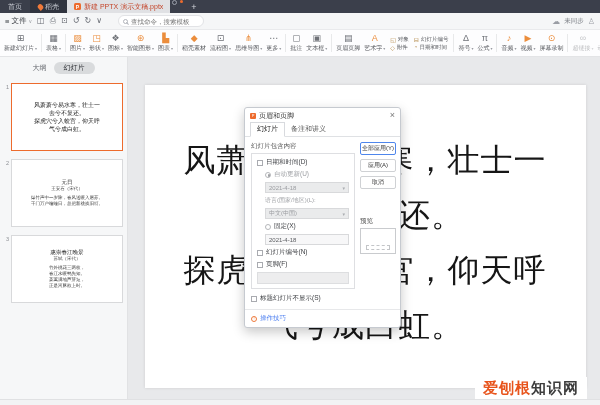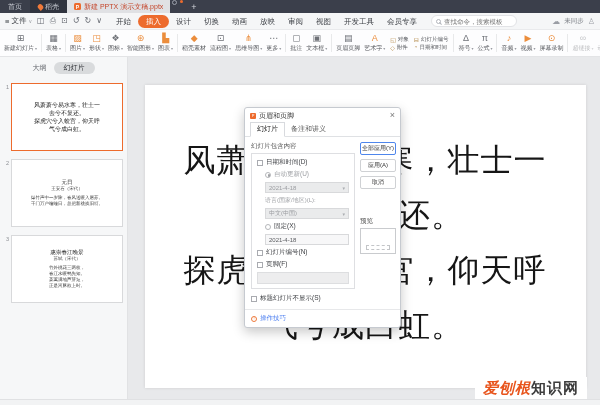--- a/index.html
+++ b/index.html
@@ -59,21 +59,21 @@
   .thumb.selected { border:1.5px solid #ed6b2d; }
   .th-line { font-size:6px; line-height:8px; color:#222; }
   .th-title { font-size:5.5px; color:#222; line-height:7px; }
   .th-author { font-size:4.5px; color:#444; line-height:6px; margin-bottom:3px; }
   .th-body { font-size:4.5px; color:#333; line-height:6px; }
 
   .canvas { flex:1; position:relative; background:#e8e9eb; overflow:hidden; }
   .slide { position:absolute; left:17px; top:28px; width:441px; height:303px; background:#fff; box-shadow:0 0 3px rgba(0,0,0,.12); }
   .slidetext { position:absolute; left:30px; top:48px; width:380px; text-align:center; font-size:32px; line-height:55px; color:#161616; font-weight:500; letter-spacing:1px; white-space:nowrap; }
   .watermark { position:absolute; right:13px; bottom:0; height:22px; background:#fff; display:flex; align-items:center; padding:0 8px; font-size:15px; font-weight:700; letter-spacing:1px; }
-  .wm-orange { color:#e8541c;font-style:italic; }
+  .wm-orange { color:#e8541c; }
   .wm-dark { color:#3d3d3d; }
 
   
   .dialog { position:absolute; left:244px; top:107px; width:157px; background:#fff; border:1px solid #c6cad0; border-radius:3px; box-shadow:0 4px 12px rgba(0,0,0,.22); z-index:10; }
   .dlg-head { height:15px; display:flex; align-items:center; padding:0 5px; }
   .dlg-ic { width:6px; height:6px; background:#ed6b2d; border-radius:1px; color:#fff; font-size:4px; display:flex; align-items:center; justify-content:center; }
   .dlg-title { font-size:7px; color:#333; margin-left:3px; }
   .dlg-x { margin-left:auto; font-size:9px; color:#777; line-height:9px; }
   .dlg-tabs { display:flex; padding:0 5px; border-bottom:1px solid #dfe1e4; height:14px; align-items:flex-end; }
   .dtab { font-size:7px; padding:1px 6px 2px; color:#555; }
@@ -133,32 +133,20 @@
       <span class="caret" style="font-size:5px;color:#9a9da3;">∨</span>
     </div>
     <div class="qat">
         <span>◫</span>
         <span>⎙</span>
         <span>⊡</span>
         <span>↺</span>
         <span>↻</span>
         <span>∨</span>
       </div>
-    <div class="menu-tabs">
-        <div class="mtab">开始</div>
-        <div class="mtab active">插入</div>
-        <div class="mtab">设计</div>
-        <div class="mtab">切换</div>
-        <div class="mtab">动画</div>
-        <div class="mtab">放映</div>
-        <div class="mtab">审阅</div>
-        <div class="mtab">视图</div>
-        <div class="mtab">开发工具</div>
-        <div class="mtab">会员专享</div>
-      </div>
     <div class="searchbox">
       <span class="mag"></span>
       <input placeholder="查找命令，搜索模板" style="">
     </div>
     <div class="mb-right">
       <span class="cloud">☁</span>
       <span>未同步</span>
       <span style="font-size:8px;color:#9a9da4;">♙</span>
     </div>
   </div>

